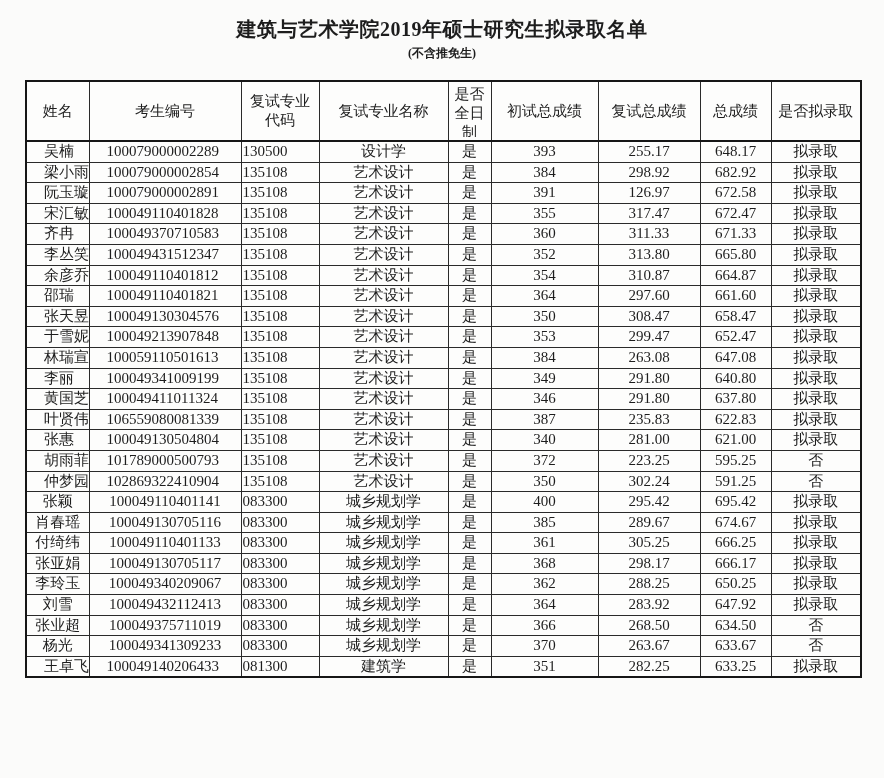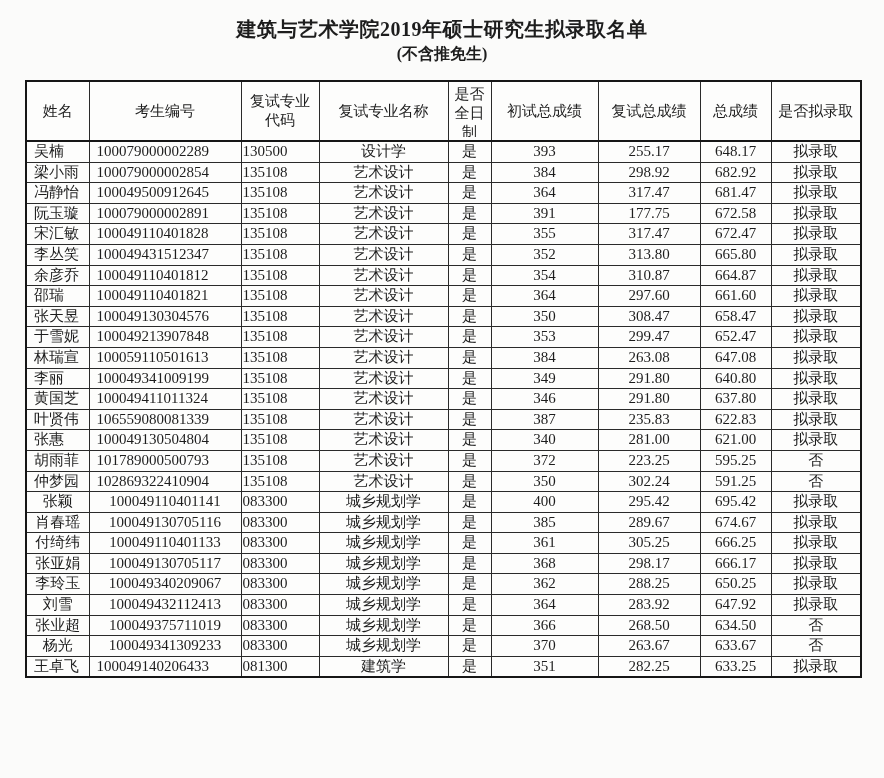--- a/index.html
+++ b/index.html
@@ -6,21 +6,21 @@
   body {
     width: 884px; height: 778px;
     background: #fbfbfa;
     font-family: "Liberation Serif", "DejaVu Serif", serif;
     color: #1d1d1d;
   }
   .page { position: relative; width: 884px; height: 778px; overflow: hidden; }
 
   .title-block { position: absolute; top: 16px; left: 0; width: 884px; text-align: center; }
   .title-line1 { font-size: 20px; font-weight: bold; line-height: 26px; letter-spacing: 0.5px; }
-  .title-line2 { font-size: 16px; font-weight: bold; line-height: 23px; }
+  .title-line2 { font-size: 12px; font-weight: bold; line-height: 23px; }
 
   table.admission-table {
     position: absolute; top: 80px; left: 25px;
     width: 835px;
     border-collapse: collapse;
     table-layout: fixed;
     border: 2px solid #161616;
     background: #fdfdfc;
   }
   th, td {
@@ -36,21 +36,21 @@
   tbody td { height: 19.6px; line-height: 19.6px; text-align: center; }
 
   
   col.c0 { width: 63px; }  col.c1 { width: 152px; } col.c2 { width: 78px; }
   col.c3 { width: 129px; } col.c4 { width: 43px; }  col.c5 { width: 107px; }
   col.c6 { width: 102px; } col.c7 { width: 71px; }  col.c8 { width: 90px; }
 
   
   tbody td.col-major_code { text-align: left; padding-left: 1px; }
   
-  tr.row-left td.col-name, tr.row-left td.col-candidate_no { text-align: left; padding-left: 7px; }
+  tr.row-left td.col-name, tr.row-left td.col-candidate_no { text-align: left; padding-left: 17px; }
 </style>
 </head>
 <body>
 
 <div class="page">
   <div class="title-block">
     <div class="title-line1">建筑与艺术学院2019年硕士研究生拟录取名单</div>
     <div class="title-line2">(不含推免生)</div>
   </div>
 
@@ -114,50 +114,50 @@
           <td class="col-candidate_no">100079000002854</td>
           <td class="col-major_code">135108</td>
           <td class="col-major_name">艺术设计</td>
           <td class="col-full_time">是</td>
           <td class="col-initial_score">384</td>
           <td class="col-retest_score">298.92</td>
           <td class="col-total_score">682.92</td>
           <td class="col-admitted">拟录取</td>
         </tr>
         <tr class="row-left">
-          <td class="col-name">冯静怡</td>
-          <td class="col-candidate_no">100049500912645</td>
-          <td class="col-major_code">135108</td>
-          <td class="col-major_name">艺术设计</td>
-          <td class="col-full_time">是</td>
-          <td class="col-initial_score">364</td>
-          <td class="col-retest_score">317.47</td>
-          <td class="col-total_score">681.47</td>
-          <td class="col-admitted">拟录取</td>
-        </tr>
-        <tr class="row-left">
           <td class="col-name">阮玉璇</td>
           <td class="col-candidate_no">100079000002891</td>
           <td class="col-major_code">135108</td>
           <td class="col-major_name">艺术设计</td>
           <td class="col-full_time">是</td>
           <td class="col-initial_score">391</td>
-          <td class="col-retest_score">177.75</td>
+          <td class="col-retest_score">126.97</td>
           <td class="col-total_score">672.58</td>
           <td class="col-admitted">拟录取</td>
         </tr>
         <tr class="row-left">
           <td class="col-name">宋汇敏</td>
           <td class="col-candidate_no">100049110401828</td>
           <td class="col-major_code">135108</td>
           <td class="col-major_name">艺术设计</td>
           <td class="col-full_time">是</td>
           <td class="col-initial_score">355</td>
           <td class="col-retest_score">317.47</td>
           <td class="col-total_score">672.47</td>
+          <td class="col-admitted">拟录取</td>
+        </tr>
+        <tr class="row-left">
+          <td class="col-name">齐冉</td>
+          <td class="col-candidate_no">100049370710583</td>
+          <td class="col-major_code">135108</td>
+          <td class="col-major_name">艺术设计</td>
+          <td class="col-full_time">是</td>
+          <td class="col-initial_score">360</td>
+          <td class="col-retest_score">311.33</td>
+          <td class="col-total_score">671.33</td>
           <td class="col-admitted">拟录取</td>
         </tr>
         <tr class="row-left">
           <td class="col-name">李丛笑</td>
           <td class="col-candidate_no">100049431512347</td>
           <td class="col-major_code">135108</td>
           <td class="col-major_name">艺术设计</td>
           <td class="col-full_time">是</td>
           <td class="col-initial_score">352</td>
           <td class="col-retest_score">313.80</td>

